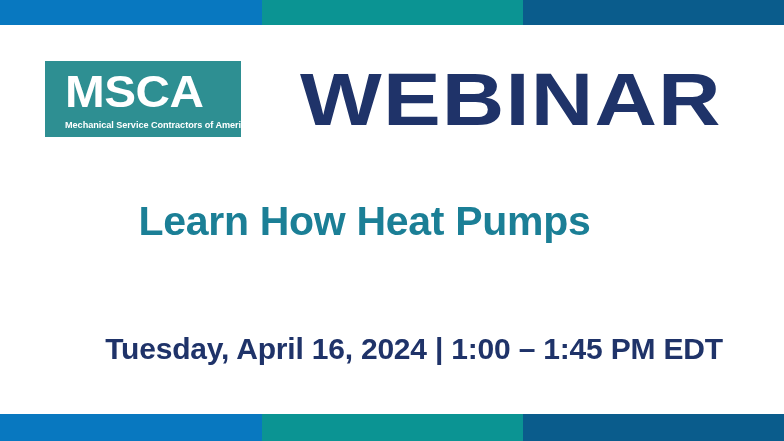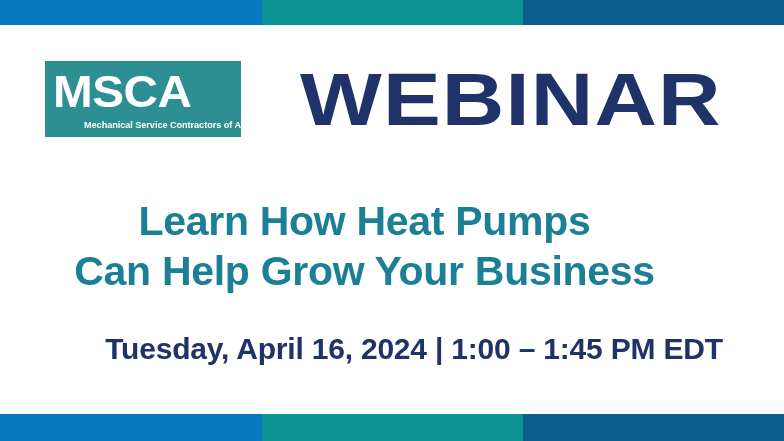--- a/index.html
+++ b/index.html
@@ -45,21 +45,21 @@
   }
 
   .logo {
     position: absolute;
     left: 45px;
     top: 9px;
     width: 196px;
     height: 76px;
     background: #2e8f92;
     box-sizing: border-box;
-    padding: 7px 8px 5px 8px;
+    padding: 7px 8px 5px 20px;
     display: flex;
     flex-direction: column;
     justify-content: flex-start;
     align-items: flex-start;
   }
   .logo-mark {
     color: #ffffff;
     font-family: "Liberation Sans", sans-serif;
     font-weight: bold;
     font-size: 45px;
@@ -73,21 +73,20 @@
     color: #ffffff;
     font-family: "Liberation Sans", sans-serif;
     font-weight: bold;
     font-size: 9.2px;
     line-height: 12px;
     letter-spacing: -0.05px;
     margin-top: 4px;
     white-space: nowrap;
     transform: scaleX(0.995);
     transform-origin: left center;
-    margin-left: 31px;
   }
 
   .webinar-word {
     position: absolute;
     left: 300px;
     top: 0px;
     width: 445px;
     text-align: left;
     color: #1f3369;
     font-family: "Liberation Sans", sans-serif;
@@ -152,21 +151,20 @@
       <div class="logo-mark">MSCA</div>
       <div class="logo-tagline">Mechanical Service Contractors of America</div>
     </div>
 
     <div class="webinar-word">WEBINAR</div>
 
   </div>
 
   <div class="title-block">
     <div class="title-line">Learn How Heat Pumps</div>
-    <div class="title-line">Can Help Grow Your Business</div>
   </div>
 
   <div class="date-line">Tuesday, April 16, 2024 | 1:00 – 1:45 PM EDT</div>
 
   <div class="rule rule-bottom">
     <div class="seg-blue"></div>
     <div class="seg-teal"></div>
     <div class="seg-navy"></div>
   </div>
 

